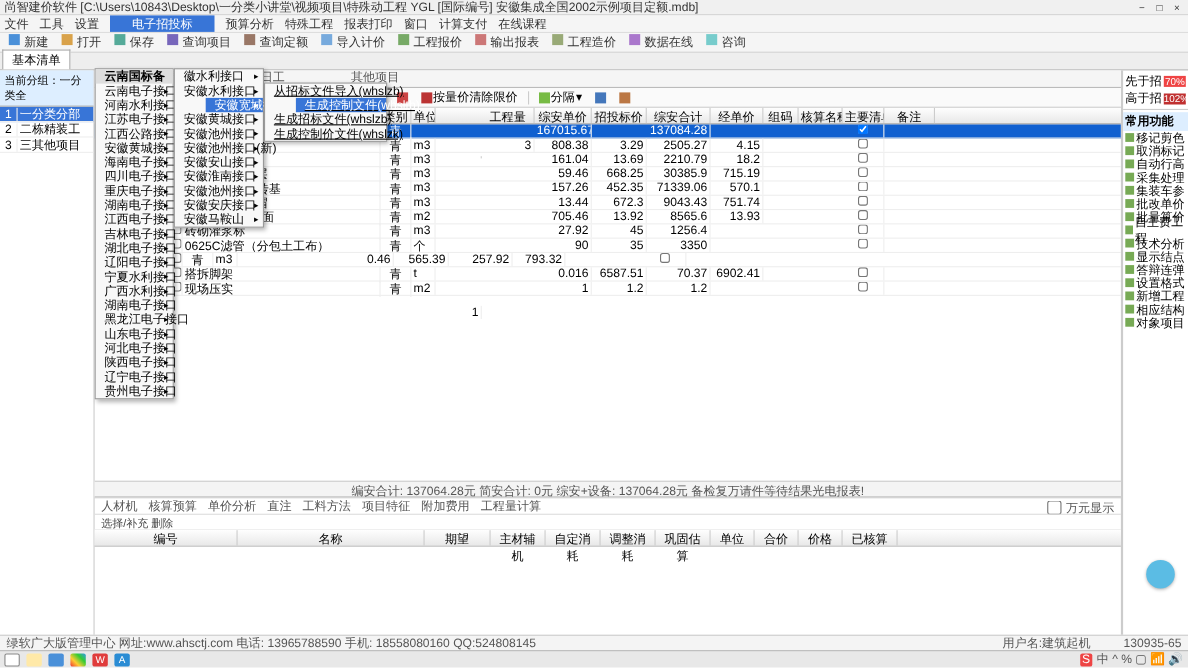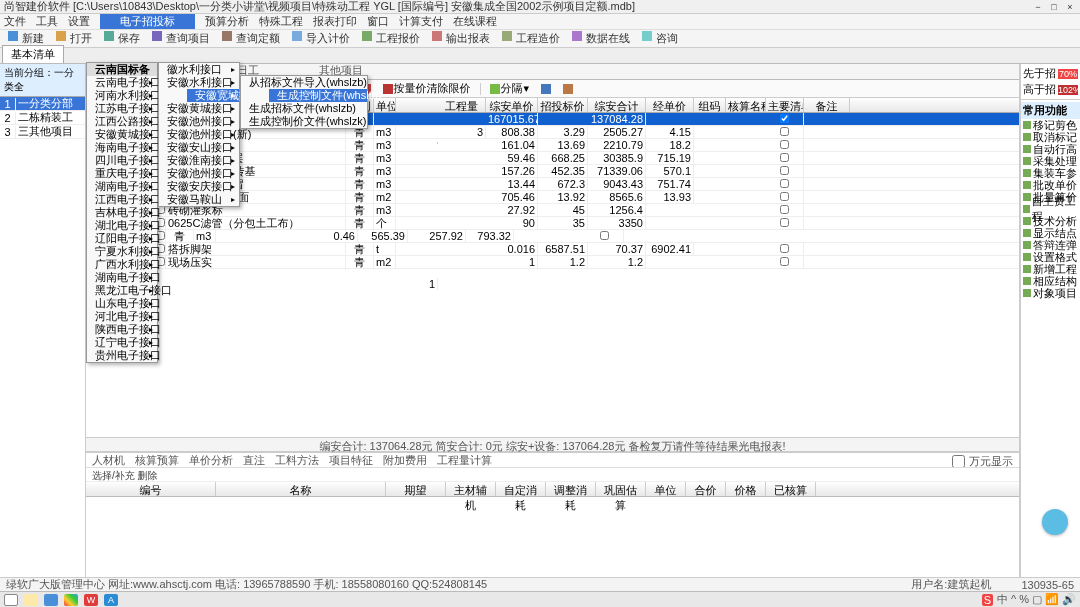--- a/index.html
+++ b/index.html
@@ -749,21 +749,21 @@
       <div class="crow">
         <span>安徽安庆接口</span>
         <span class="arrow">▸</span>
       </div>
       <div class="crow">
         <span>安徽马鞍山</span>
         <span class="arrow">▸</span>
       </div>
     </div>
 </div>
-<div class="cascade" style="left:240px; top:75px; width:128px;">
+<div class="cascade" style="left:240px; top:75px; width:112px;text-decoration:underline;">
   <div id="casc3">
       <div class="crow">从招标文件导入(whslzb)</div>
       <div class="crow hl">生成控制文件(whsltb)</div>
       <div class="crow">生成招标文件(whslzb)</div>
       <div class="crow">生成控制价文件(whslzk)</div>
     </div>
 </div>
 
 <div class="footer">
   <span>绿软广大版管理中心  网址:www.ahsctj.com  电话: 13965788590  手机: 18558080160  QQ:524808145</span>

